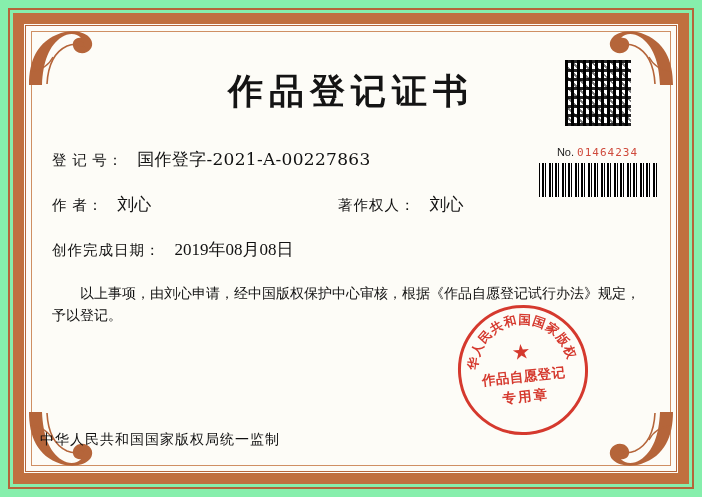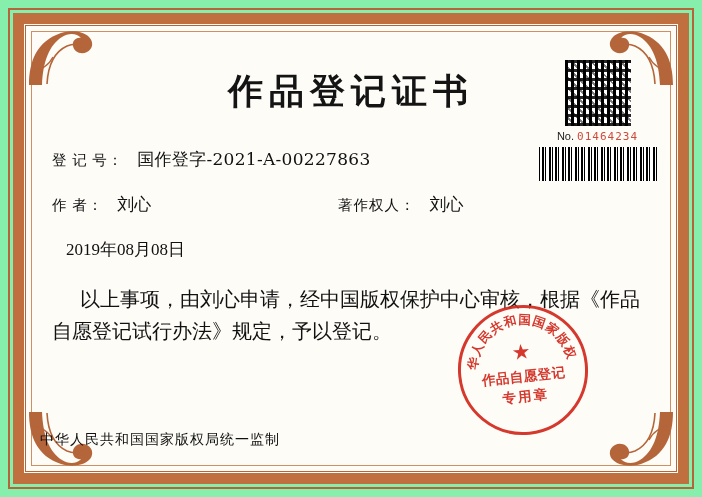--- a/index.html
+++ b/index.html
@@ -102,21 +102,21 @@
     height: 66px;
     margin: 0 auto;
     image-rendering: pixelated;
     background-color: #ffffff;
     background-image:
       repeating-linear-gradient(90deg, #000 0 3px, transparent 3px 6px),
       repeating-linear-gradient(0deg, rgba(0,0,0,0.85) 0 3px, transparent 3px 9px),
       repeating-linear-gradient(45deg, rgba(0,0,0,0.5) 0 2px, transparent 2px 7px);
   }
   .no-line {
-    margin-top: 4px;
+    margin-top: 20px;
     font-size: 11px;
     font-family: "Liberation Sans", sans-serif;
     color: #222;
     white-space: nowrap;
   }
   .no-line .no-val {
     color: #cf4a3c;
     letter-spacing: 1px;
     font-family: "DejaVu Sans Mono", monospace;
     font-size: 11px;
@@ -167,21 +167,21 @@
     font-size: 17px;
   }
   .value.mono {
     font-family: "DejaVu Serif", serif;
     letter-spacing: 0.3px;
   }
 
   .statement {
     margin-top: 2px;
     margin-bottom: 26px;
-    font-size: 20px;
+    font-size: 14px;
     line-height: 1.6;
     text-indent: 28px;
     color: #111;
     padding-right: 6px;
   }
 
   
   .seal {
     position: absolute;
     right: 74px;
@@ -317,20 +317,21 @@
           <span class="value">刘心</span>
         </div>
         <div class="cell right">
           <span class="label">著作权人：</span>
           <span class="value">刘心</span>
         </div>
       </div>
 
       <div class="row">
         <div class="cell left">
+          <span class="label">创作完成日期：</span>
           <span class="value">2019年08月08日</span>
         </div>
       </div>
 
       <div class="statement">以上事项，由刘心申请，经中国版权保护中心审核，根据《作品自愿登记试行办法》规定，予以登记。</div>
 
 
     </div>
 
     <div class="seal">

